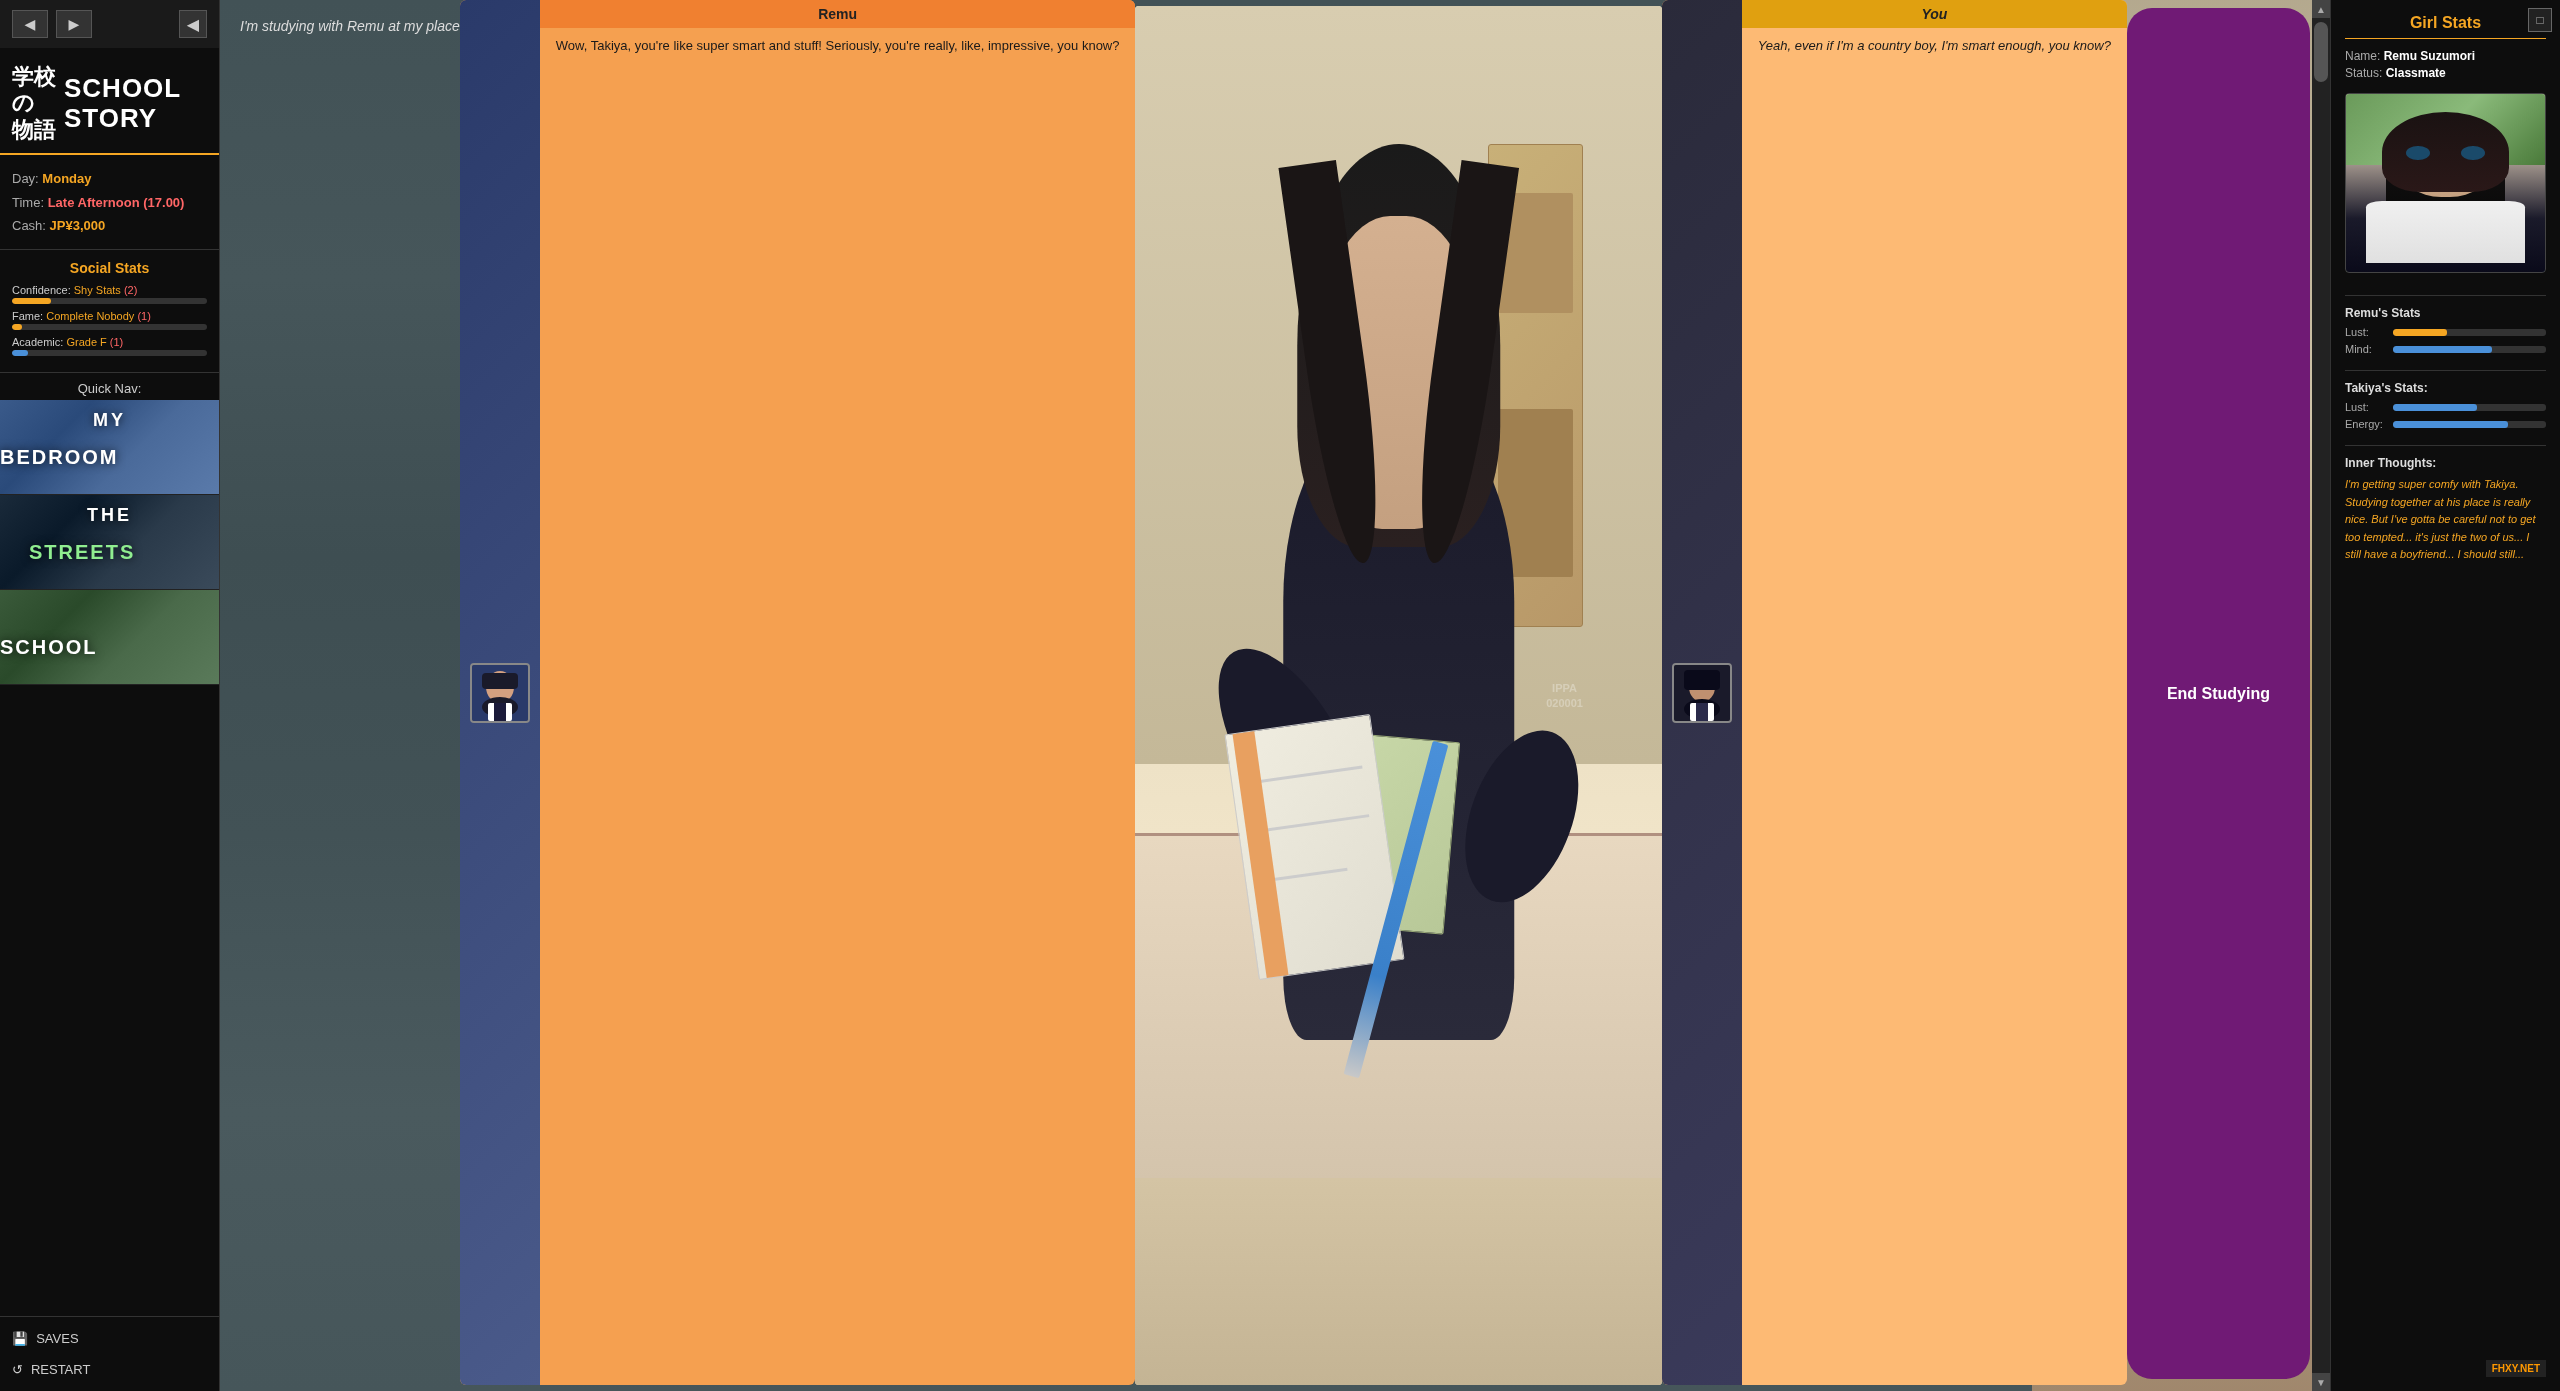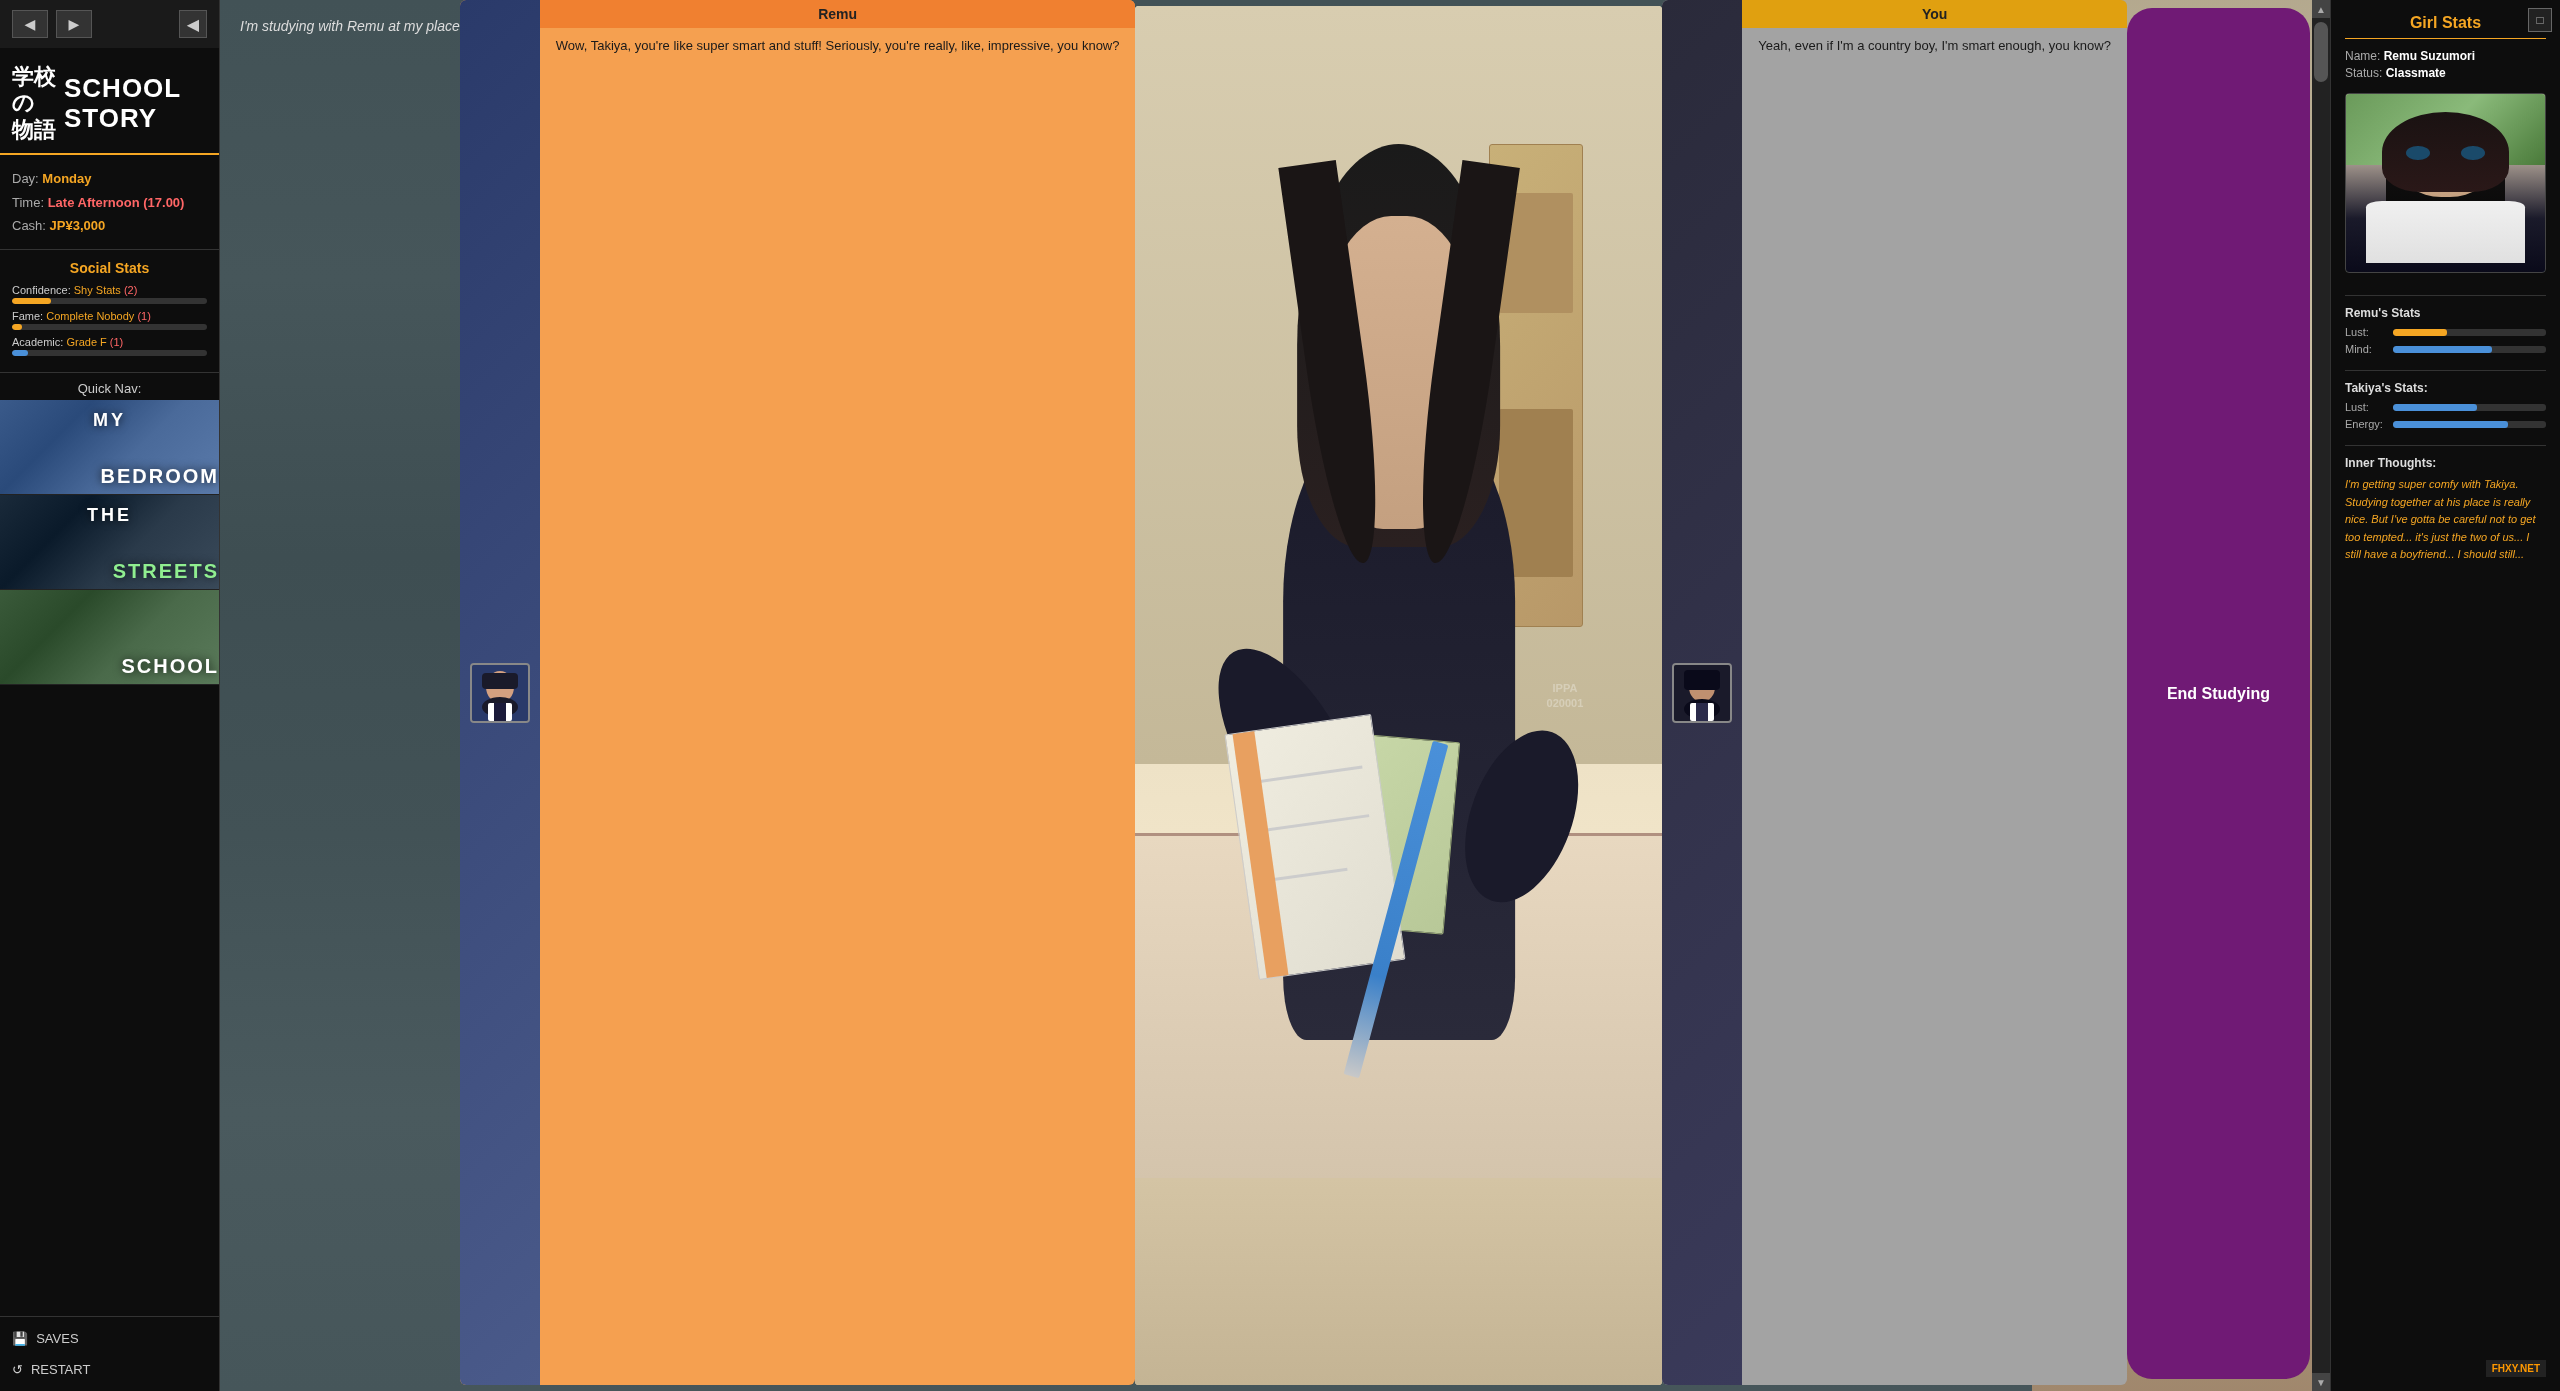--- a/index.html
+++ b/index.html
@@ -221,21 +221,22 @@
       font-size: 13px;
       color: #1a1a1a;
       text-align: center;
     }
     .dialog-remu {
       background: #f5a050;
     }
     .dialog-remu .dialog-box-header { background: #f08030; }
 
     .dialog-you {
-      background: #a3a3a3;
+      background: #fdba74;
+      font-style: italic;
     }
     .dialog-you .dialog-box-header { background: #e0a010; }
 
     .dialog-with-avatar {
       display: flex;
       align-items: stretch;
     }
     .dialog-avatar {
       width: 80px;
       min-width: 80px;
@@ -524,23 +525,23 @@
     }
     .streets-nav-bg {
       background: linear-gradient(135deg, #1a2a3a 0%, #0a1a2a 30%, #2a3a4a 60%, #3a4a5a 100%);
     }
     .school-nav-bg {
       background: linear-gradient(135deg, #3a5a3a 0%, #2a4a2a 30%, #4a6a4a 60%, #5a7a5a 100%);
     }
 
     .loc-text {
       position: absolute;
-      bottom: 6px;
+      bottom: 25px;
       left: 0; right: 0;
-      text-align: right;
+      text-align: left;
       font-size: 20px;
       font-weight: 900;
       letter-spacing: 2px;
       text-shadow: 0 0 10px rgba(0,0,0,0.8);
     }
     .loc-sub-text {
       position: absolute;
       top: 10px;
       left: 0; right: 0;
       text-align: center;

